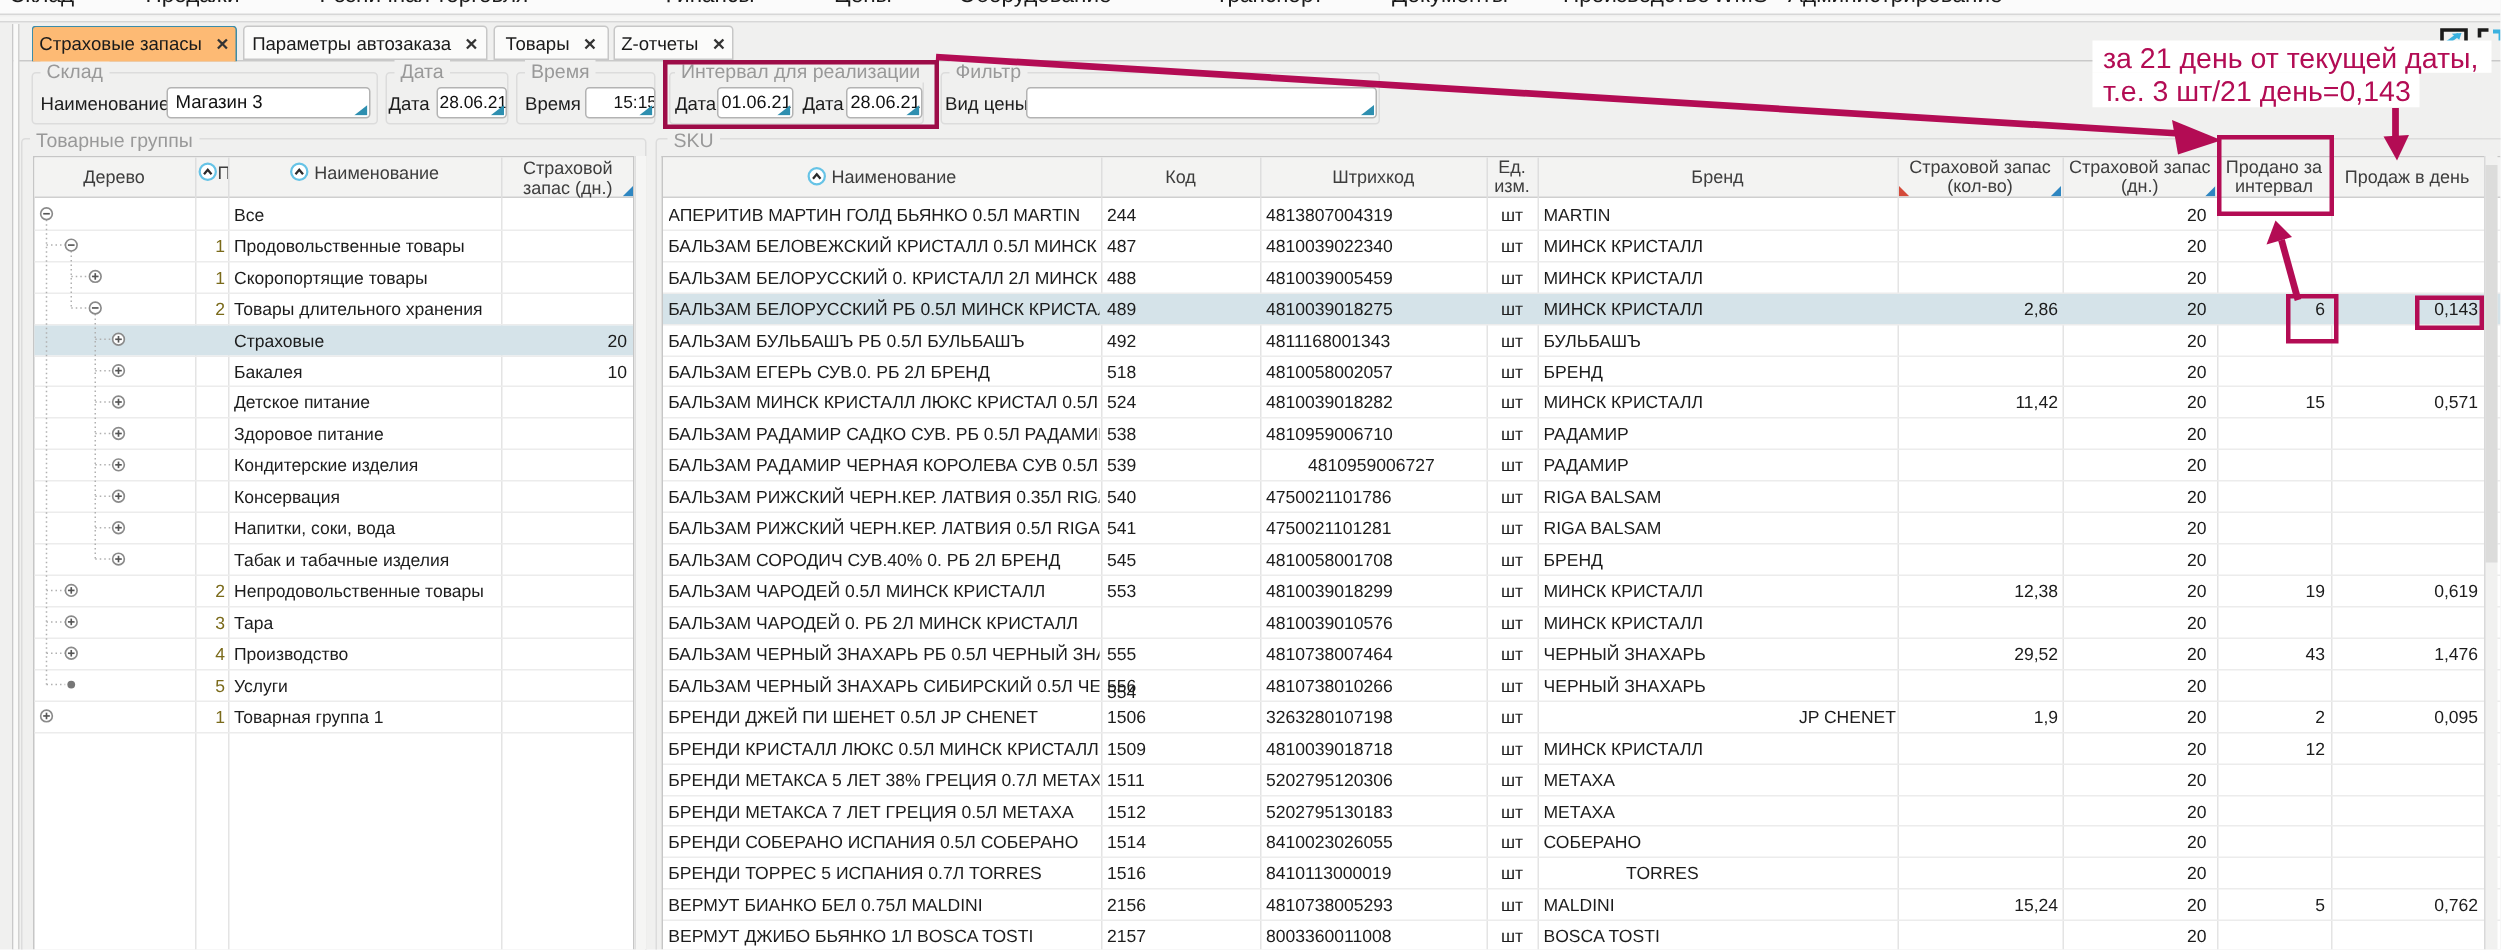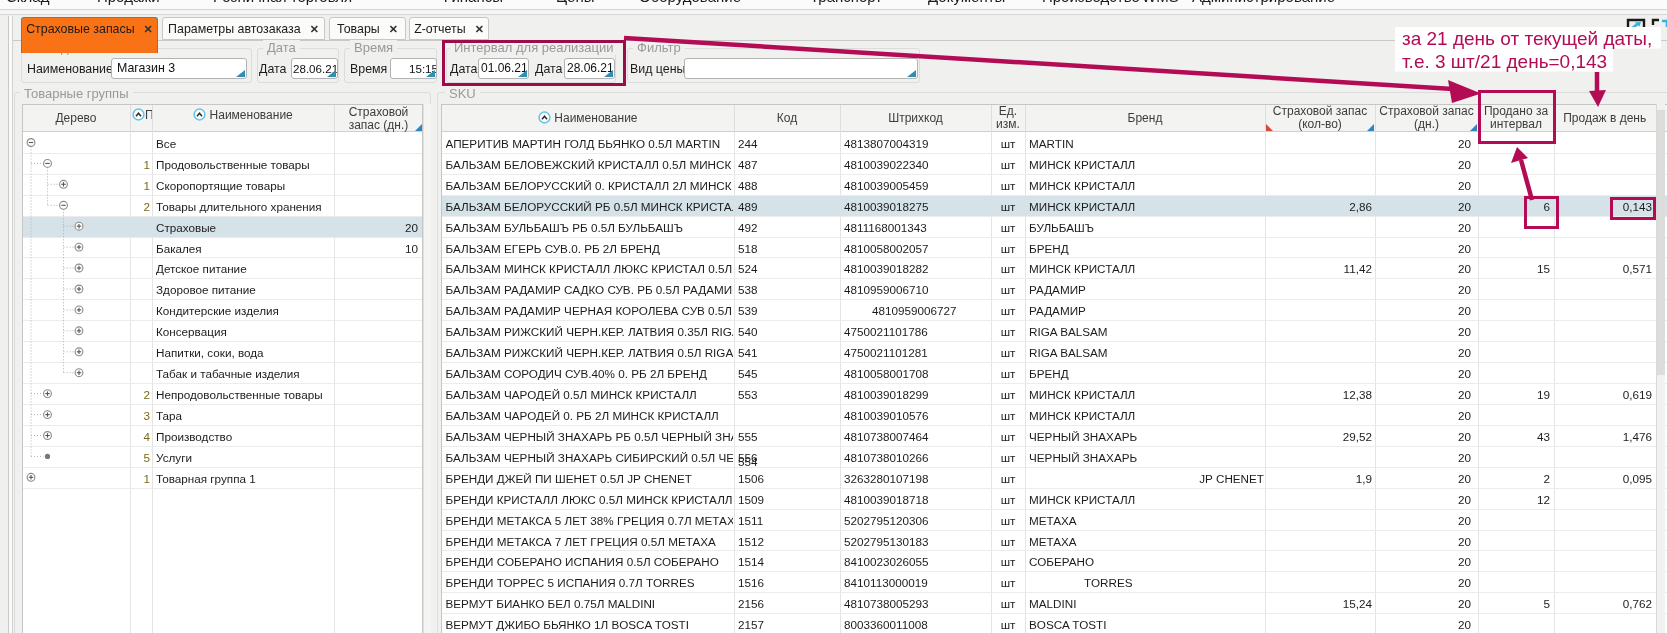--- a/index.html
+++ b/index.html
@@ -33,21 +33,21 @@
 </div>
 <div class="abs" style="left:0;top:11px;width:1667px;height:4px;background:#f6f6f5;border-bottom:1px solid #d7d7d7;"></div>
 <svg class="abs" style="left:1610px;top:14px;" width="57" height="32" viewBox="0 0 57 32">
 <path d="M18 17 V6 H34 V17" fill="none" stroke="#1a1a1a" stroke-width="2.4"></path>
 <path d="M21.5 14.5 L29 9" stroke="#39b1df" stroke-width="2.6" fill="none"></path>
     <polygon points="31,8 24.5,8.5 29.5,12.5" fill="#39b1df"></polygon>
 <path d="M43 11 V6 H49" fill="none" stroke="#1a1a1a" stroke-width="2.4"></path>
 <path d="M52 7 h5 v6" fill="none" stroke="#39b1df" stroke-width="2.6"></path>
 <path d="M43 26 V31 H53" fill="none" stroke="#1a1a1a" stroke-width="2.4"></path>
 </svg>
-<div class="tab" style="left:21px;width:137px;background:#f97316;border-color:#3c8ca8;border-bottom:none;height:36px;z-index:3;">Страховые запасы<span class="x">✕</span></div>
+<div class="tab" style="left:21px;width:137px;background:#fdba74;border-color:#3c8ca8;border-bottom:none;height:24px;z-index:3;">Страховые запасы<span class="x">✕</span></div>
 <div class="tab" style="left:162px;width:163px;">Параметры автозаказа<span class="x">✕</span></div>
 <div class="tab" style="left:329px;width:77px;">Товары<span class="x">✕</span></div>
 <div class="tab" style="left:409px;width:80px;">Z-отчеты<span class="x">✕</span></div>
 <div class="abs" style="left:8px;top:40px;width:1659px;height:593px;background:#f0f0ef;border-top:1px solid #c9c9c9;"></div>
 <div class="abs" style="left:8px;top:16px;width:1px;height:617px;background:#c9c9c9;"></div>
 <div class="abs" style="left:9px;top:16px;width:2.5px;height:617px;background:#fafaf9;"></div>
 <div class="abs" style="left:11.5px;top:16px;width:1px;height:617px;background:#d2d2d1;"></div>
 <div class="gb" style="left:21px;top:48px;width:231px;height:35px;"></div>
 <div class="gbl" style="left:27px;top:40px;">Склад</div>
 <div class="gb" style="left:257px;top:48px;width:82px;height:35px;"></div>

